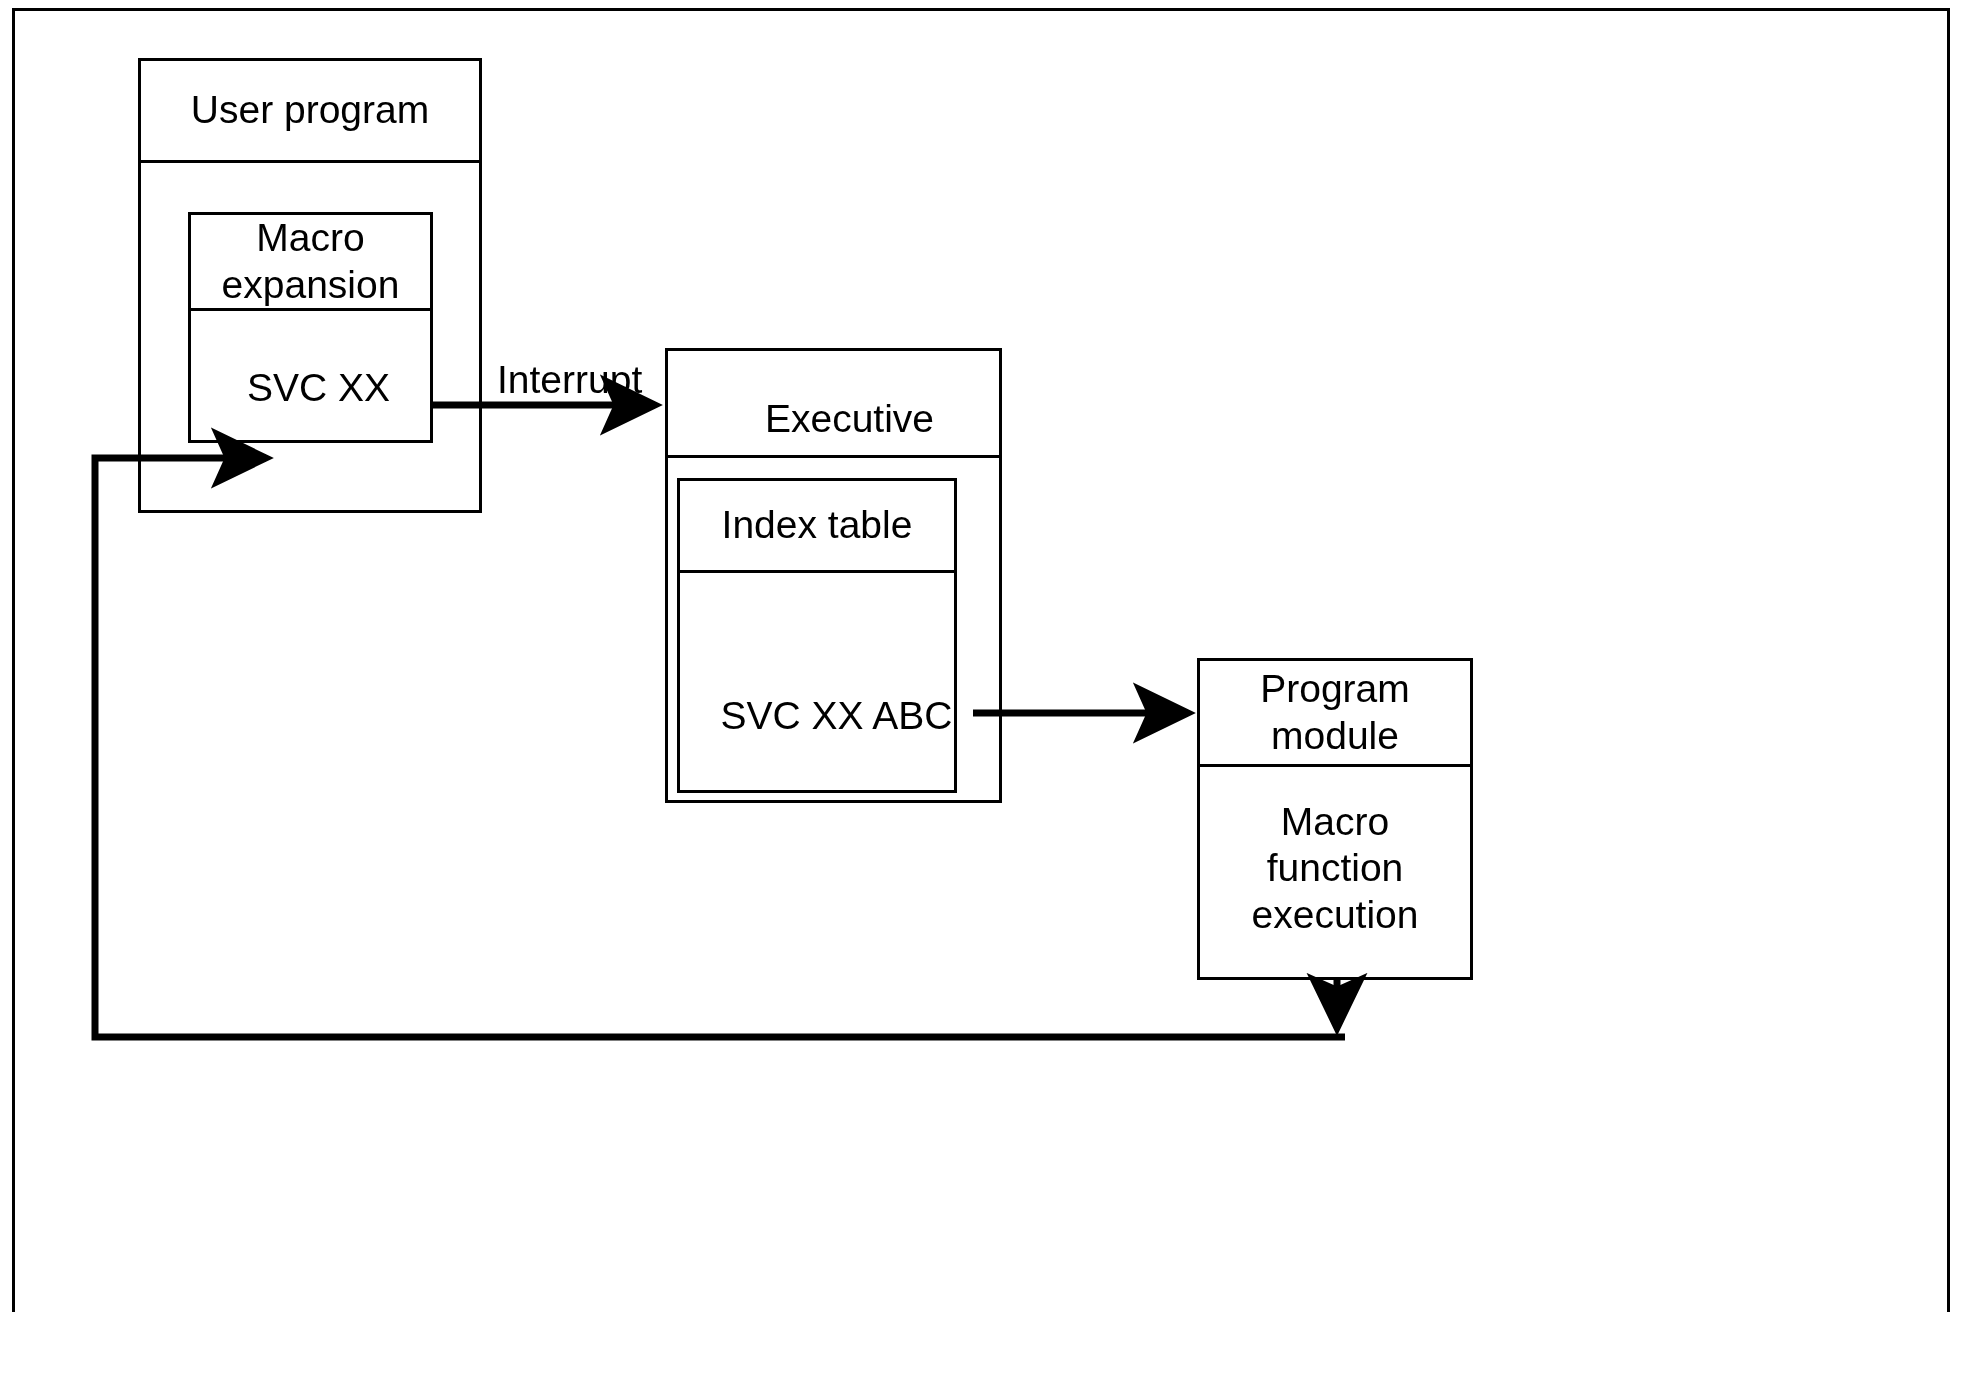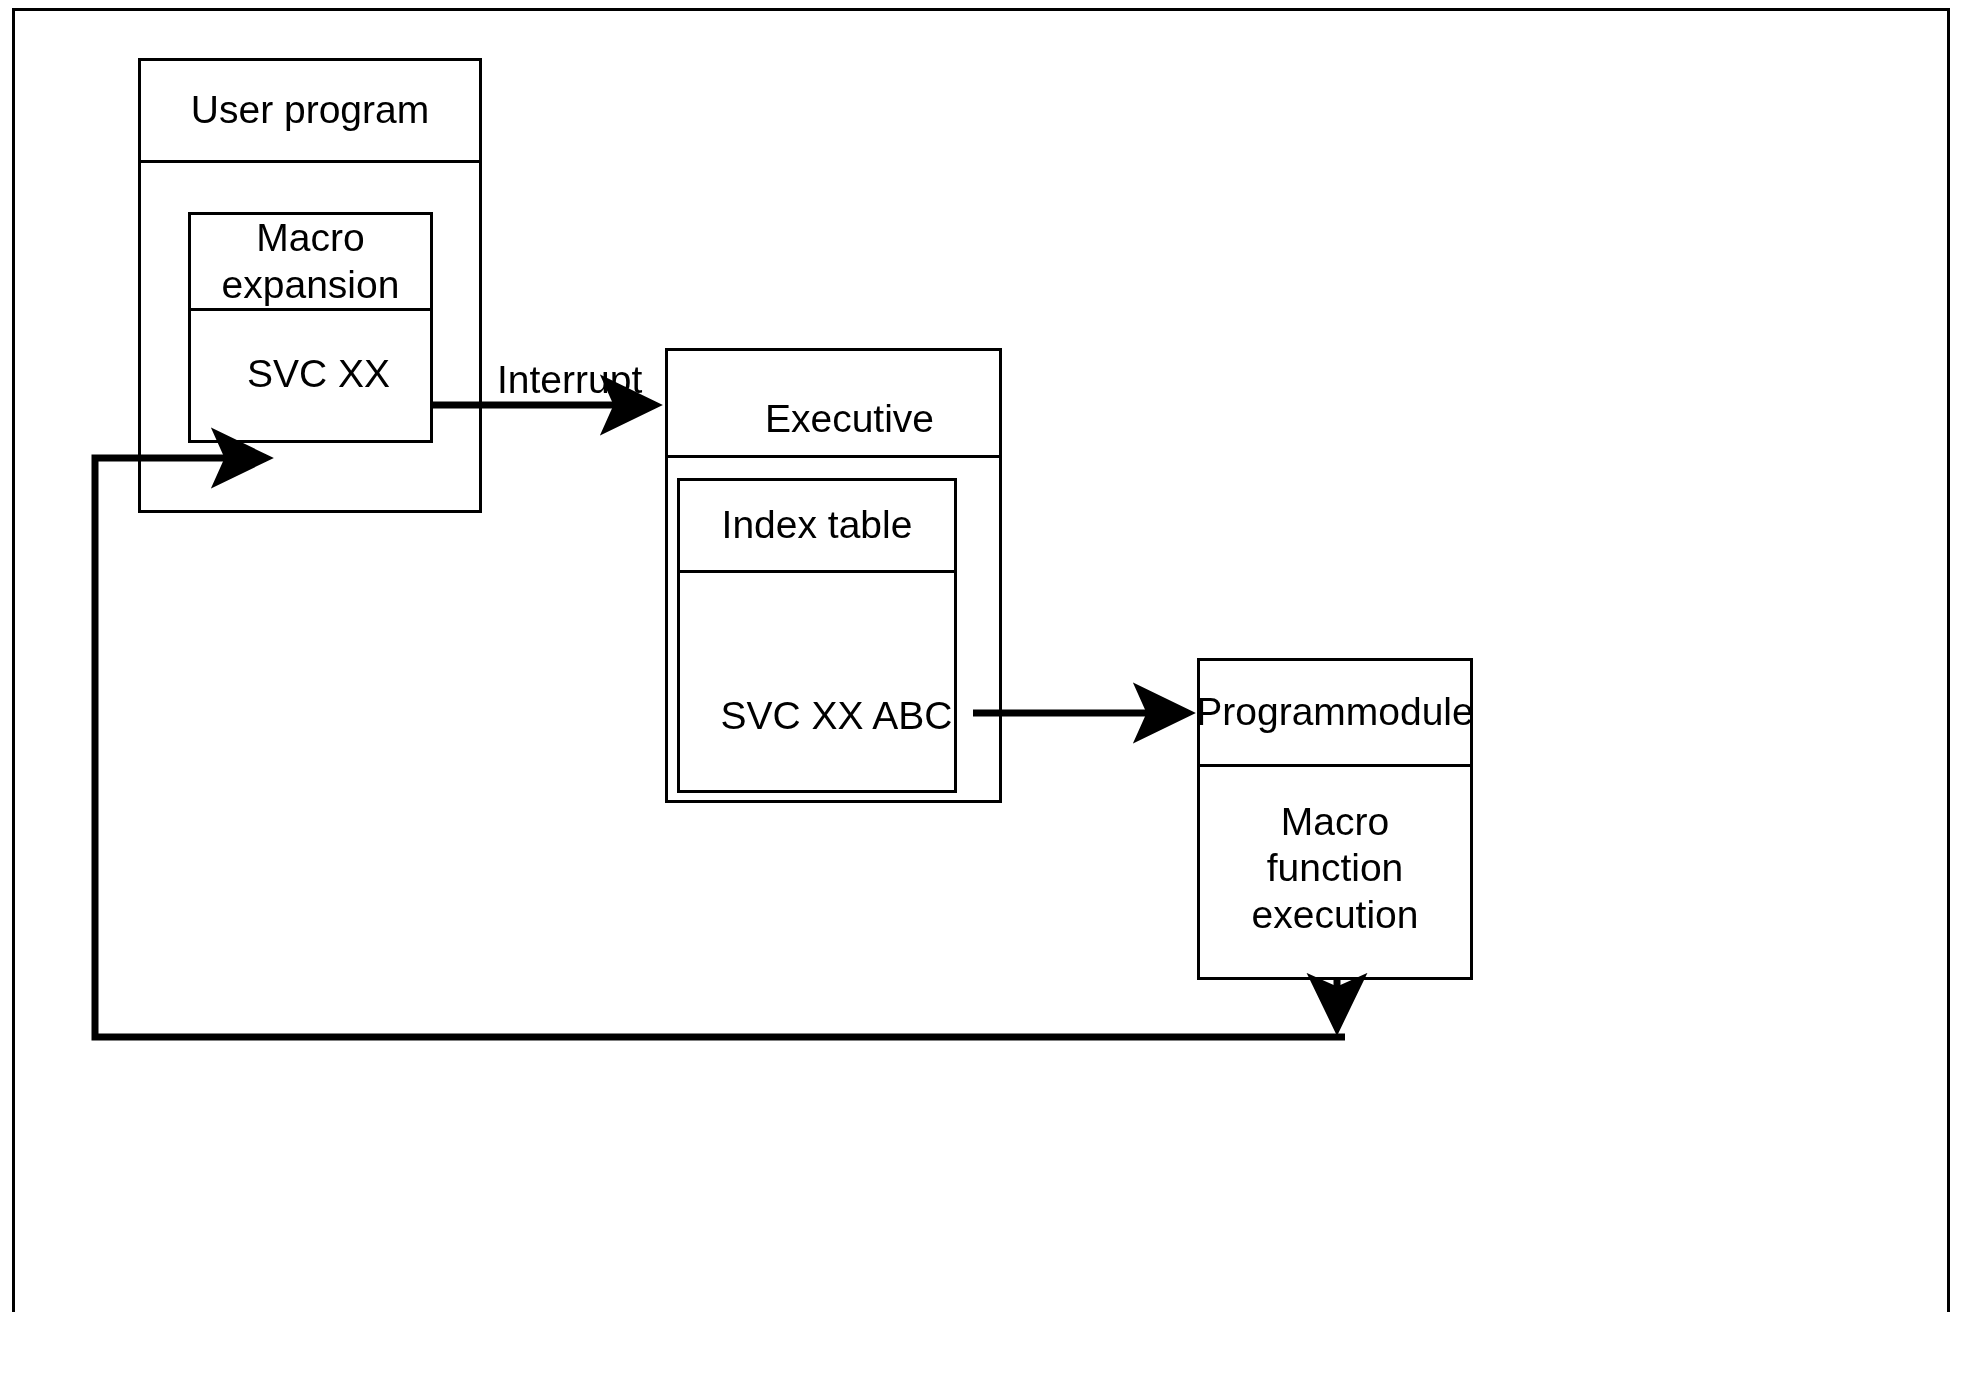--- a/index.html
+++ b/index.html
@@ -25,37 +25,37 @@
     <div class="divider" style="top:99px;"></div>
     <div class="hdr t39" style="top:0px;height:99px;">User program</div>
   </div>
 
   <div class="box" style="left:188px;top:212px;width:245px;height:231px;">
     <div class="divider" style="top:93px;"></div>
     <div class="hdr t39" style="top:0px;height:93px;flex-direction:column;">
       <span>Macro</span>
       <span>expansion</span>
     </div>
-    <div class="hdr t39" style="top:136px;height:45px;padding-left:16px;">SVC  XX</div>
+    <div class="hdr t39" style="top:150px;height:45px;padding-left:16px;">SVC  XX</div>
   </div>
 
   <div class="box" style="left:665px;top:348px;width:337px;height:455px;">
     <div class="divider" style="top:104px;"></div>
     <div class="hdr t39" style="top:16px;height:104px;margin-left:32px;">Executive</div>
   </div>
 
   <div class="box" style="left:677px;top:478px;width:280px;height:315px;">
     <div class="divider" style="top:89px;"></div>
     <div class="hdr t39" style="top:0px;height:89px;">Index table</div>
     <div class="hdr t39" style="top:212px;height:45px;padding-left:39px;">SVC  XX  ABC</div>
   </div>
 
   <div class="box" style="left:1197px;top:658px;width:276px;height:322px;">
     <div class="divider" style="top:103px;"></div>
-    <div class="hdr t39" style="top:0px;height:103px;flex-direction:row;text-align:center;">
+    <div class="hdr t39" style="top:0px;height:103px;flex-direction:column;text-align:center;">
       <span>Program</span>
       <span>module</span>
     </div>
     <div class="hdr t39" style="top:135px;height:145px;flex-direction:column;">
       <span>Macro</span>
       <span>function</span>
       <span>execution</span>
     </div>
   </div>
 

